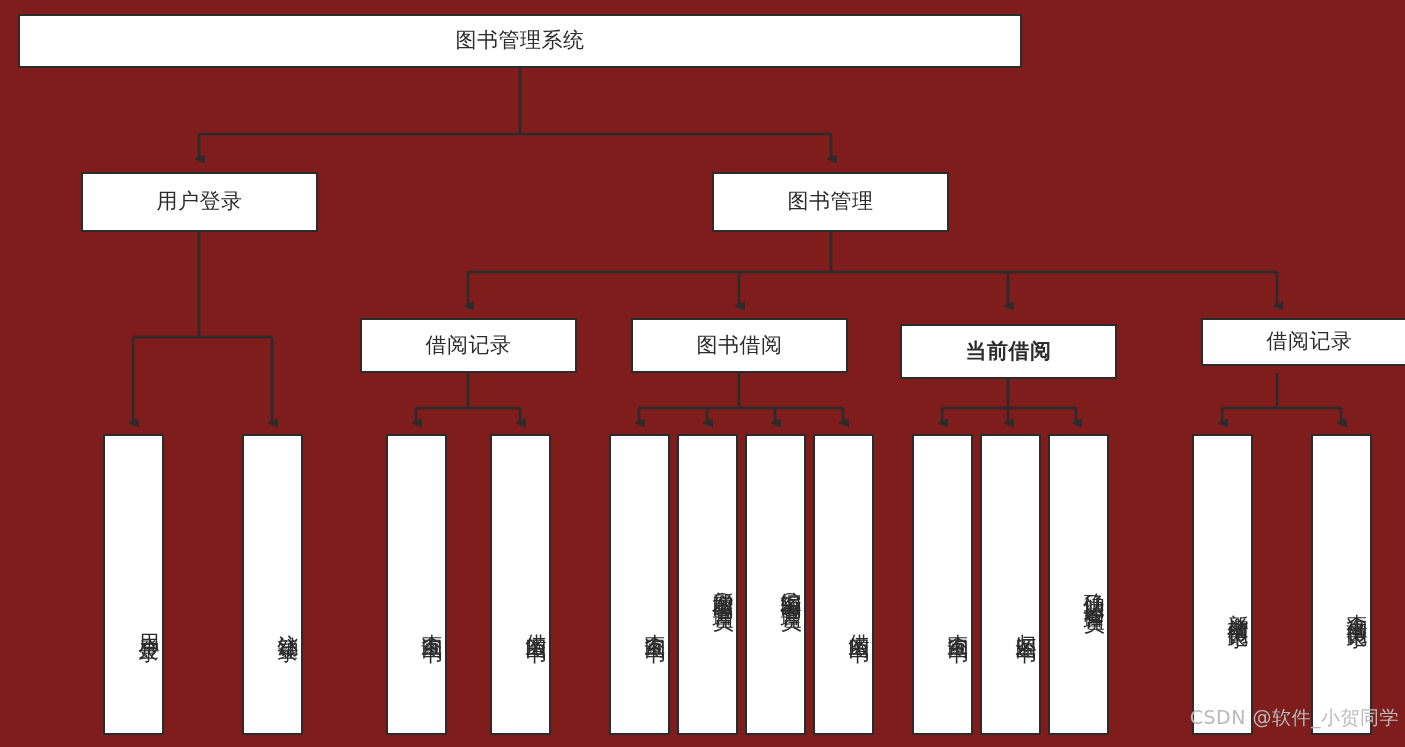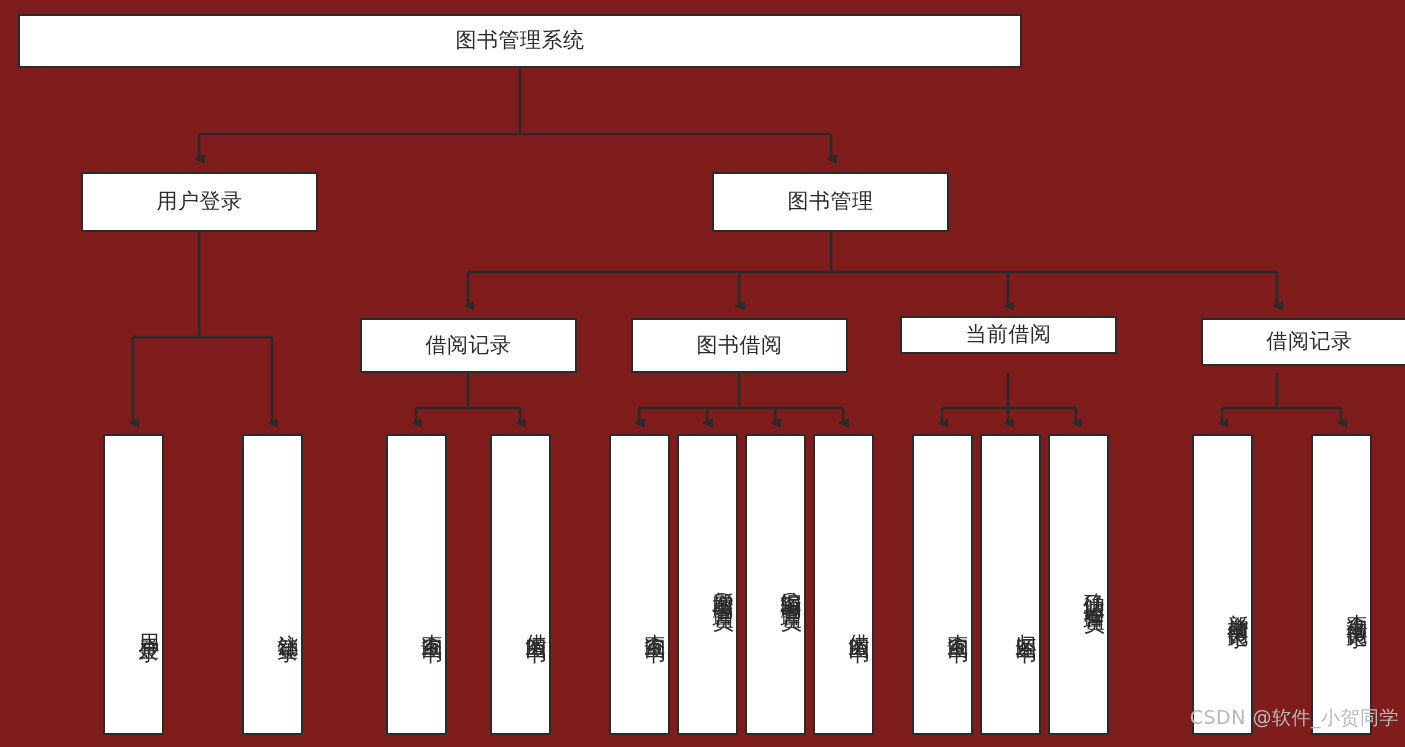--- a/index.html
+++ b/index.html
@@ -136,21 +136,21 @@
   <div class="node horiz" style="left:712px; top:172px; width:237px; height:60px;text-align:center;">
     <span>图书管理</span>
   </div>
 
   <div class="node horiz" style="left:360px; top:318px; width:217px; height:55px;">
     <span>借阅记录</span>
   </div>
   <div class="node horiz" style="left:631px; top:318px; width:217px; height:55px;">
     <span>图书借阅</span>
   </div>
-  <div class="node horiz" style="left:900px; top:316px; width:217px; height:38px;">
+  <div class="node horiz" style="left:900px; top:324px; width:217px; height:55px;font-weight:bold;">
     <span>当前借阅</span>
   </div>
   <div class="node horiz" style="left:1201px; top:318px; width:217px; height:48px;">
     <span>借阅记录</span>
   </div>
 
   <div class="node vert" style="left:103px; top:434px; width:61px; height:301px; padding-top:76px;">
     <span class="vtext">用户登录</span>
   </div>
   <div class="node vert" style="left:242px; top:434px; width:61px; height:301px; padding-top:76px;">

